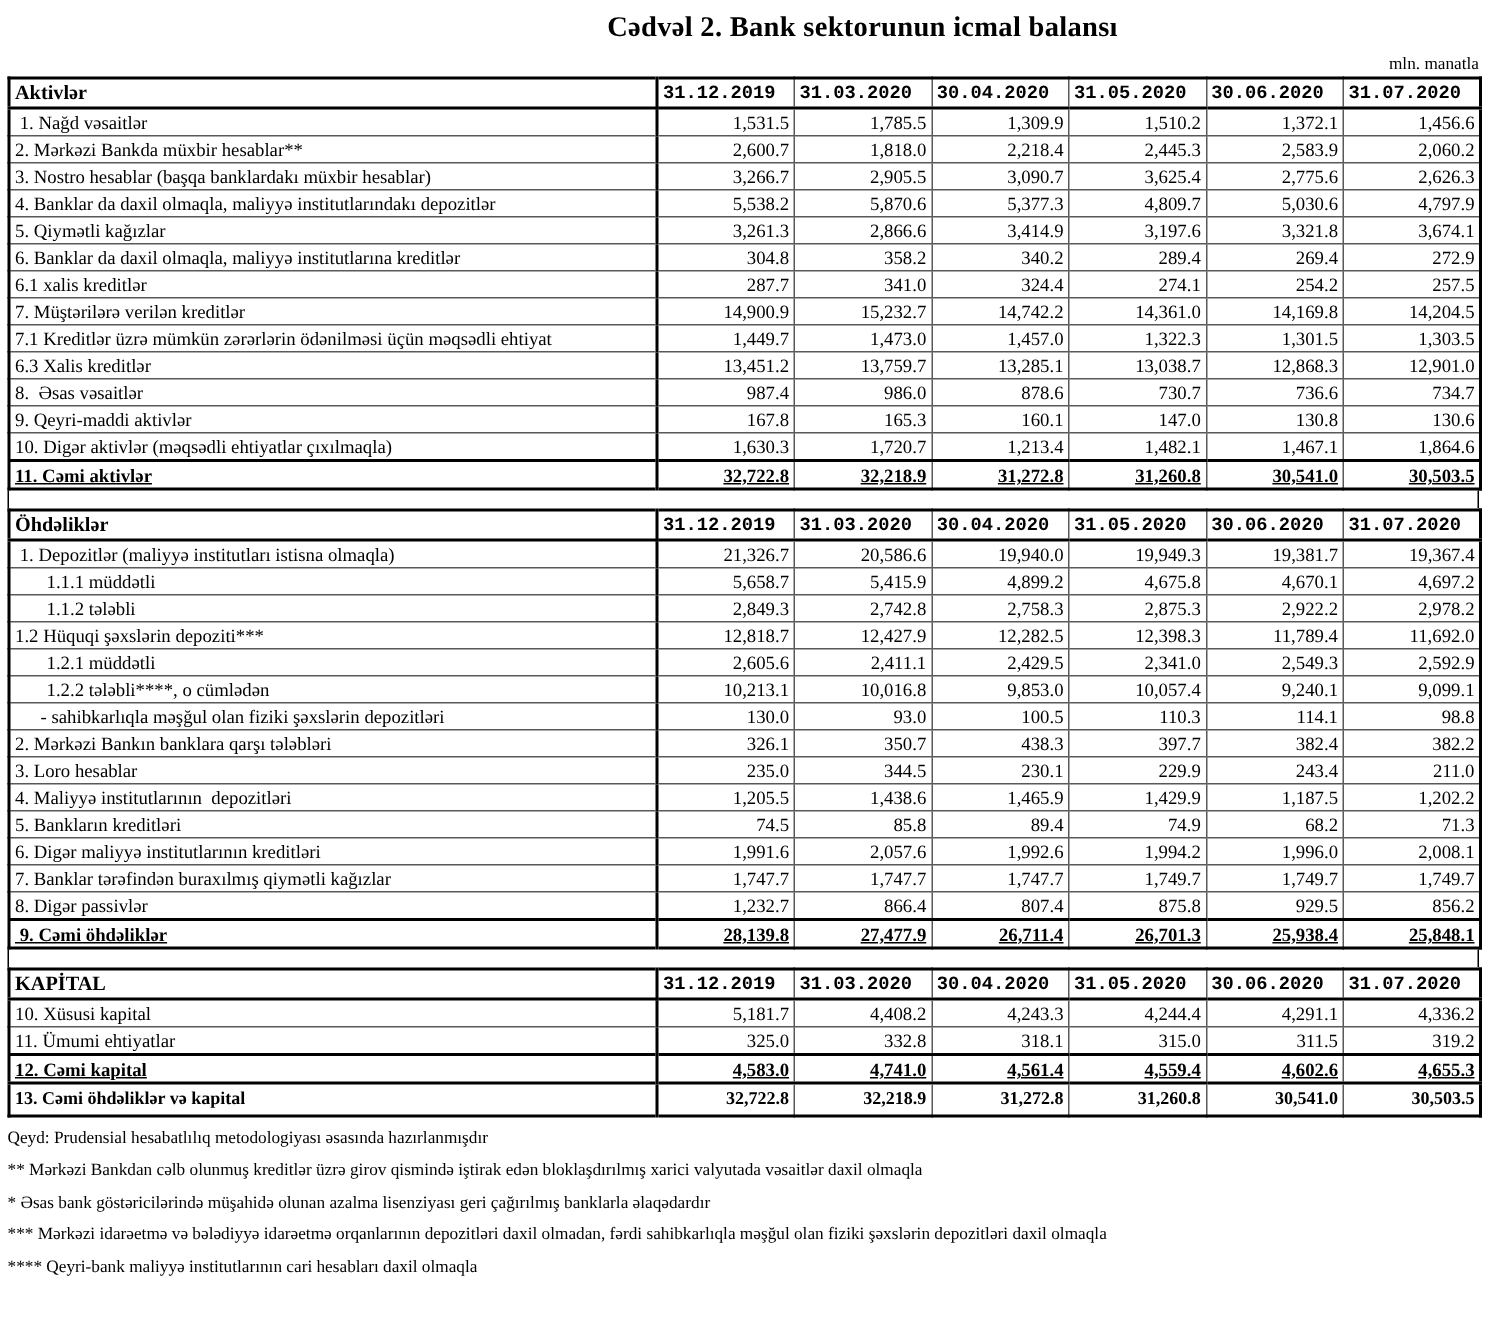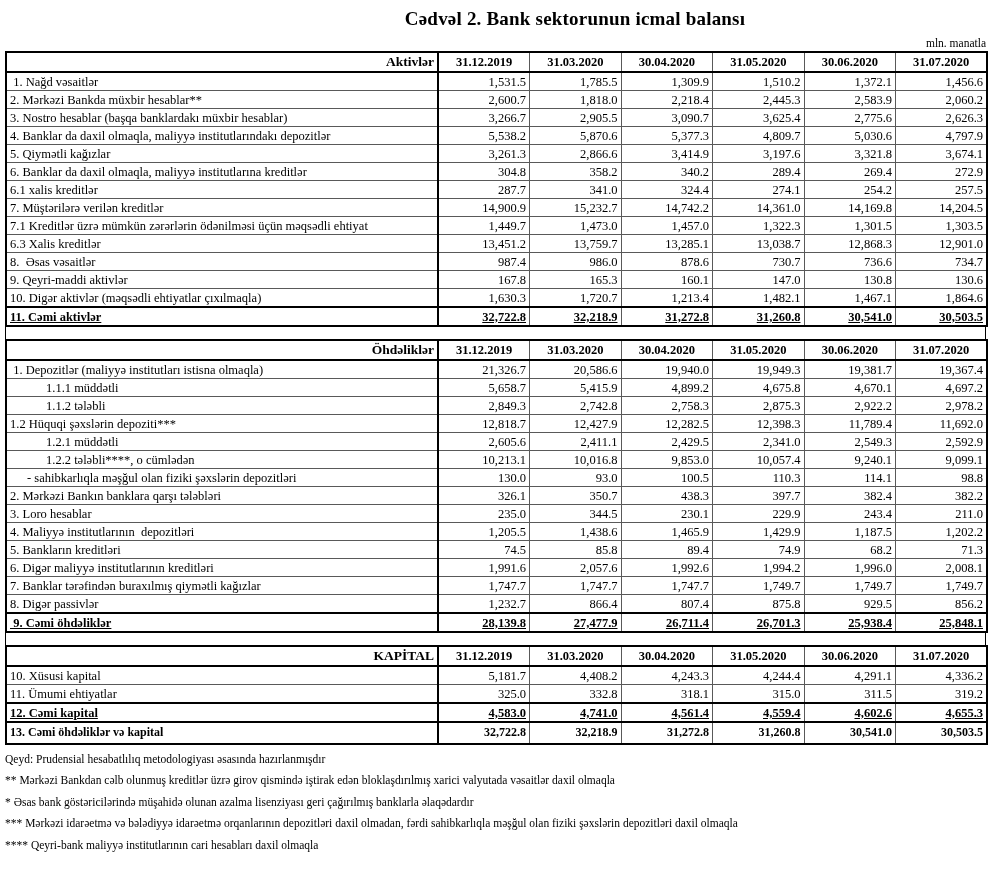--- a/index.html
+++ b/index.html
@@ -4,26 +4,26 @@
 <style>
   html,body { margin:0; padding:0; background:#fff; color:#000; }
   body { width:1000px; font-family:"Liberation Serif", serif; }
   .page { width:1000px; min-height:890px; background:#fff; }
   .title { text-align:center; font-weight:bold; font-size:19px; padding:8px 0 0 150px; letter-spacing:0.2px; }
   .unit { text-align:right; font-size:11.5px; padding:7px 14px 2px 0; }
   .stack { margin:0 5px; width:981px; }
   table.blk { border-collapse:collapse; table-layout:fixed; width:981px; border:2px solid #000; background:#fff; }
   th, td { border:1px solid #595959; font-size:12.5px; padding:0 3px; height:17px; line-height:1.12; overflow:hidden; white-space:nowrap; }
   thead th { border-bottom:2px solid #000; height:18px; }
-  th.sec { font-weight:bold; font-size:13.5px; text-align:right; border-right:2px solid #000; }
-  th.date { font-weight:bold; font-size:12.5px; text-align:center; }
+  th.sec { font-weight:bold; font-size:13.5px; text-align:left; border-right:2px solid #000; }
+  th.date { font-weight:bold; font-size:12.5px; text-align:left;font-family:Liberation Mono, monospace; }
   td.lbl { text-align:left; white-space:pre; border-right:2px solid #000;margin-left:14px; }
   td.num { text-align:right; }
   td.lv1 { padding-left:20px; }
-  td.lv2 { padding-left:39px; }
+  td.lv2 { padding-left:24px; }
   tr.total td { font-weight:bold; border-top:2px solid #000;text-decoration:underline; }
   tr.grand td { font-weight:bold; border-top:2px solid #000; font-size:12px; height:20px; }
   .gap { height:12px; border-left:1px solid #000; border-right:1px solid #000; }
   .footnotes { margin:7px 5px 0 5px; font-size:11.5px; max-width:985px; }
   .fn { margin:0 0 7px 0; line-height:1.25; white-space:normal; }
 </style>
 </head>
 <body>
 
 <div class="page">

